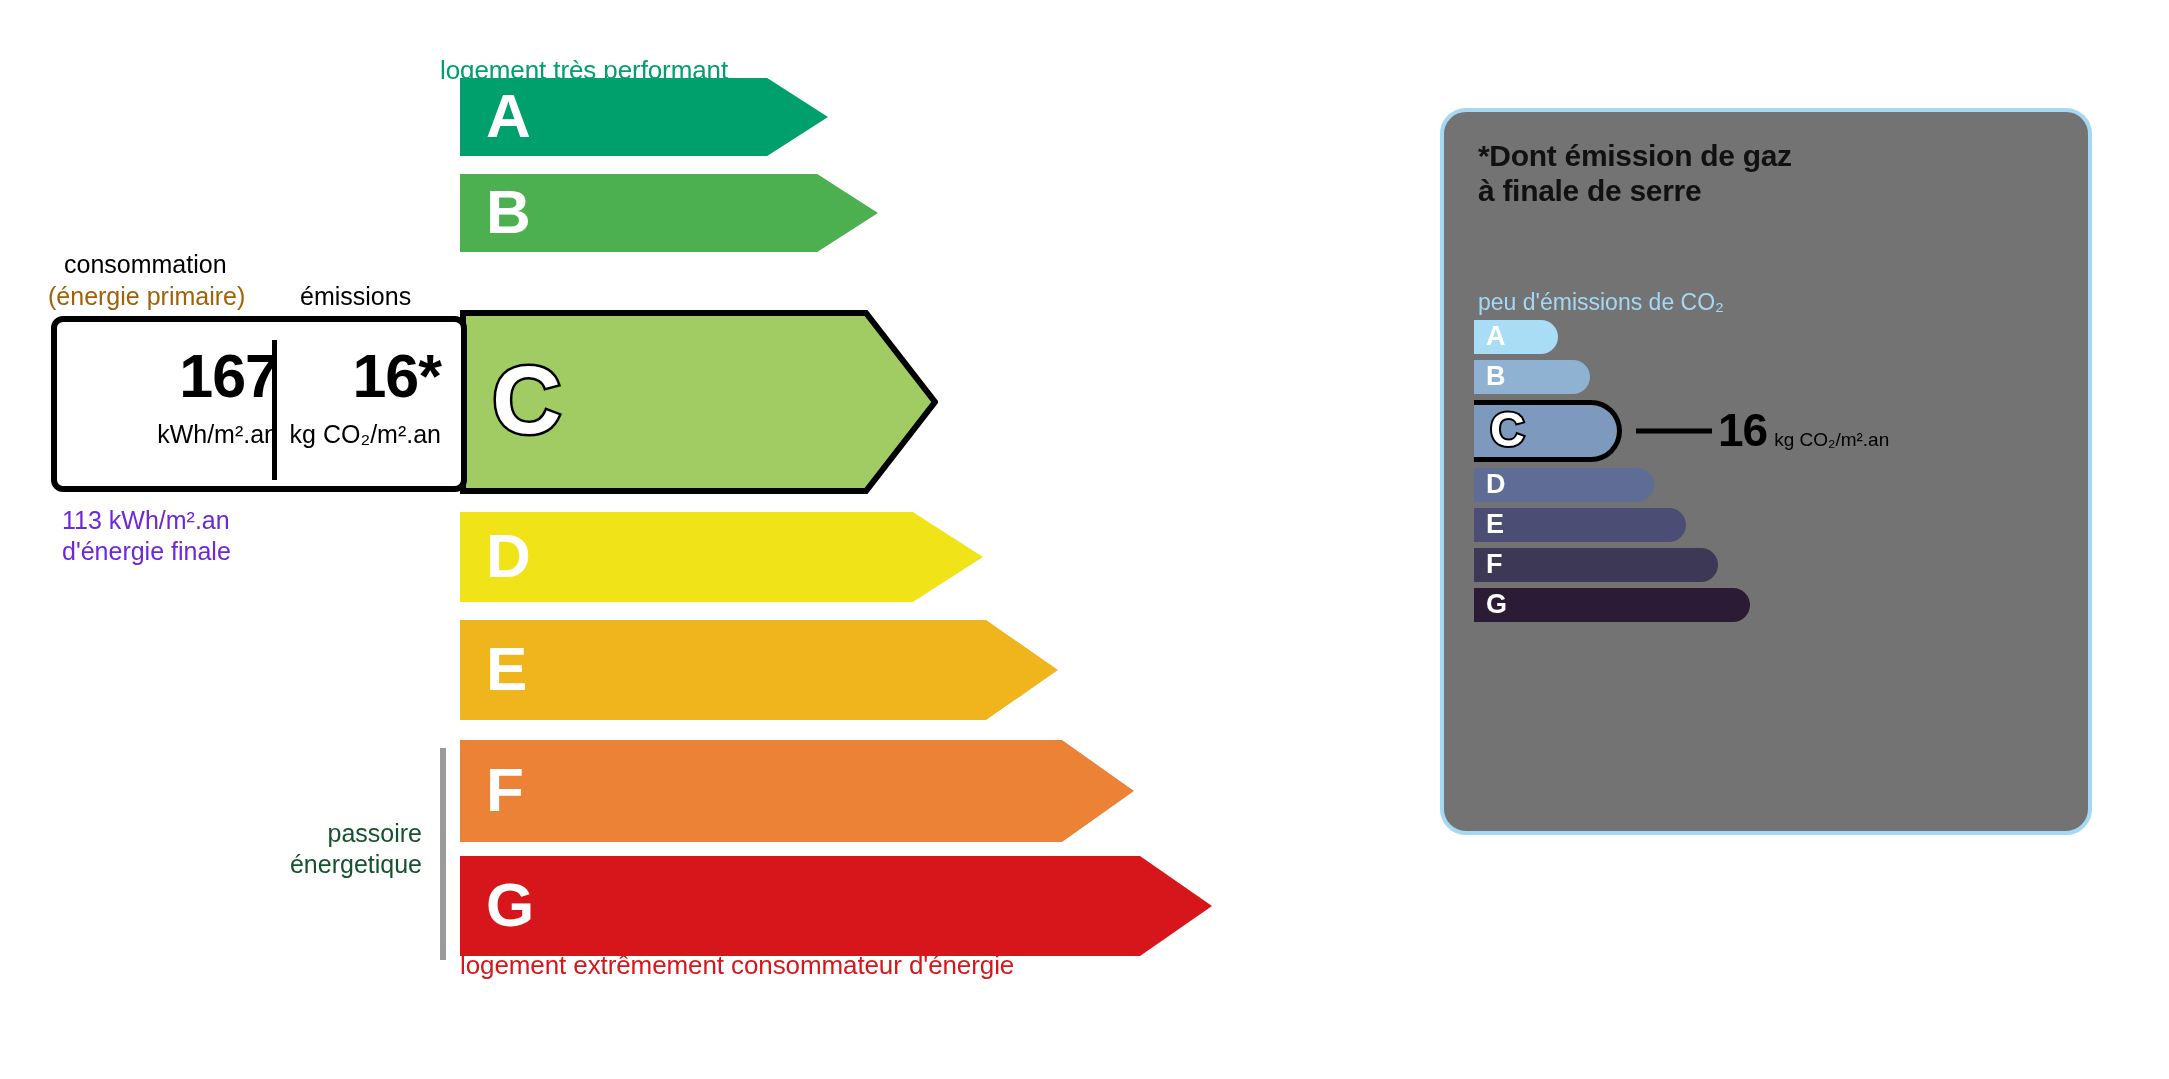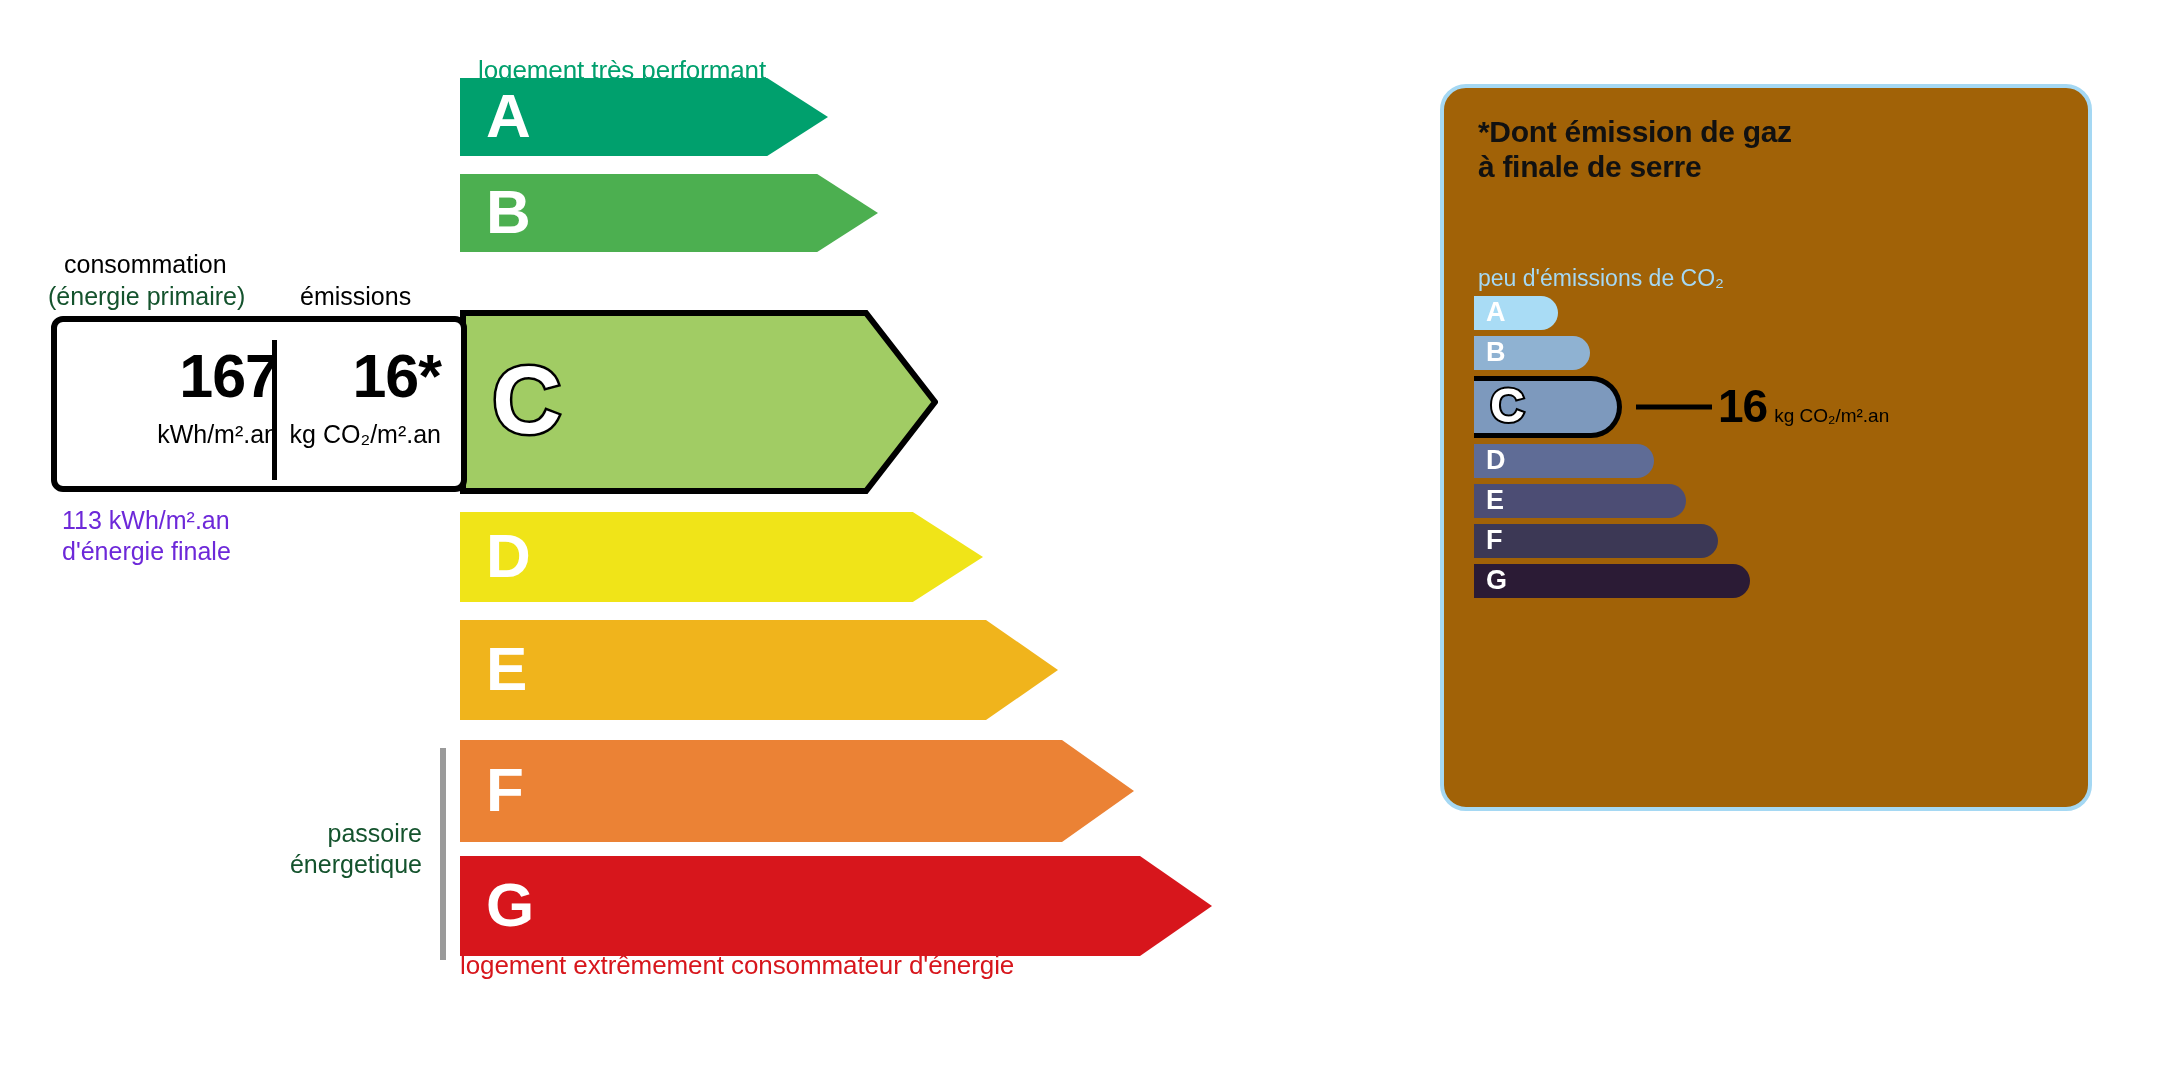--- a/index.html
+++ b/index.html
@@ -14,21 +14,21 @@
     font-family: "Liberation Sans", sans-serif;
     overflow: hidden;
     -webkit-font-smoothing: antialiased;
   }
 
   
   #dpe-root { position: absolute; left: 0; top: 0; width: 1400px; height: 1079px; }
 
   .top-caption {
     position: absolute;
-    left: 478px; top: 55px;
+    left: 440px; top: 55px;
     font-size: 26px;
     color: #00A06D;
     white-space: nowrap;
     letter-spacing: -0.1px;
     text-align: right;
   }
   .bottom-caption {
     position: absolute;
     left: 460px; top: 950px;
     font-size: 26px;
@@ -107,21 +107,21 @@
 
   .hdr-consommation {
     position: absolute;
     left: 64px; top: 250px;
     font-size: 25px; color: #000000;
     white-space: nowrap;
   }
   .hdr-primaire {
     position: absolute;
     left: 48px; top: 282px;
-    font-size: 25px; color: #14532d;
+    font-size: 25px; color: #a16207;
     white-space: nowrap;
   }
   .hdr-emissions {
     position: absolute;
     left: 300px; top: 282px;
     font-size: 25px; color: #000000;
     white-space: nowrap;
   }
   .sub-finale {
     position: absolute;
@@ -144,25 +144,25 @@
     width: 222px;
     text-align: right;
     font-size: 25px;
     color: #14532d;
     line-height: 1.25;
   }
 
   
   #co2-panel {
     position: absolute;
-    left: 1440px; top: 84px;
+    left: 1440px; top: 108px;
     width: 652px; height: 727px;
     border: 4px solid #A5D8F3;
     border-radius: 26px;
-    background: #a16207;
+    background: #737373;
     box-sizing: border-box;
   }
   #co2-title {
     position: absolute;
     left: 34px; top: 26px;
     font-size: 30px;
     font-weight: bold;
     color: #111111;
     line-height: 1.18;
     letter-spacing: -0.3px;

